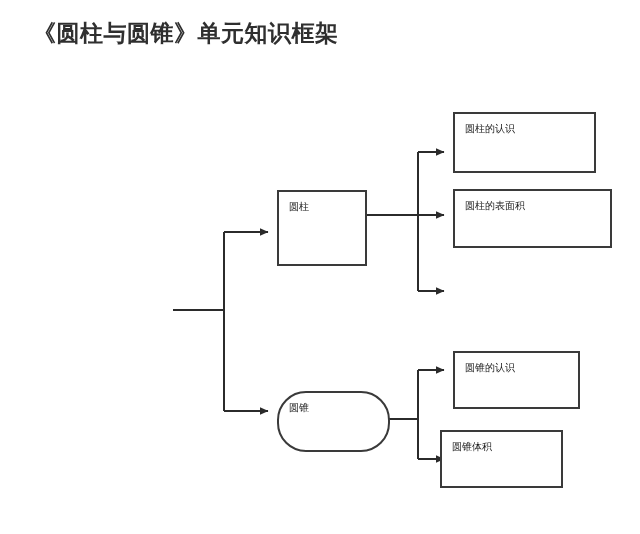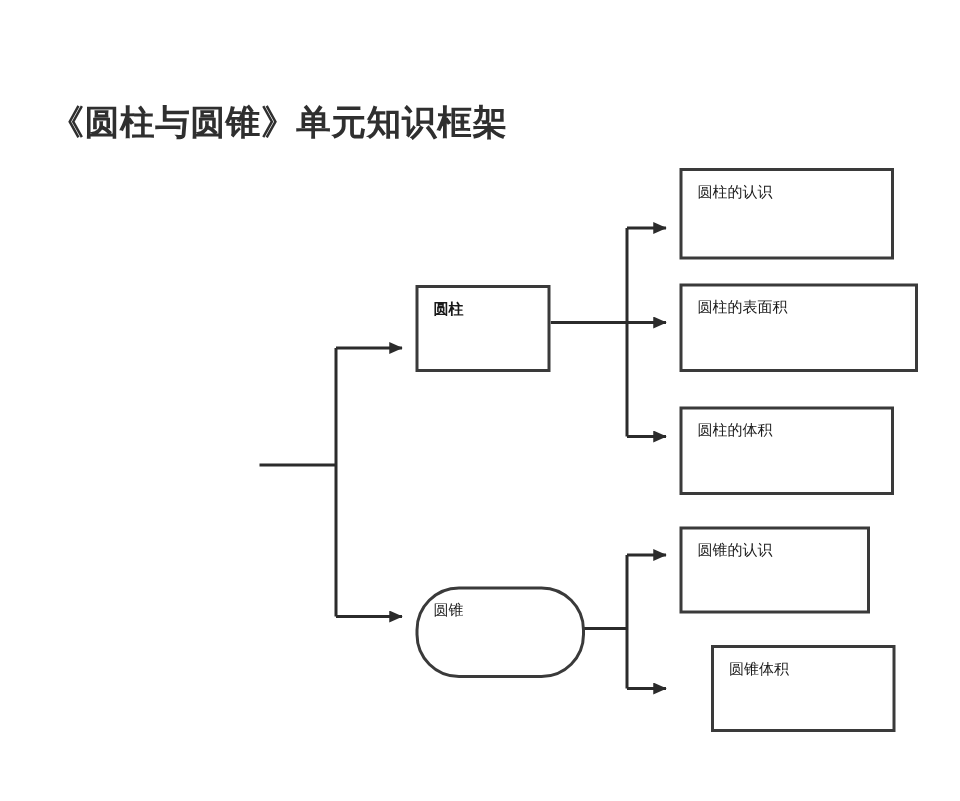--- a/index.html
+++ b/index.html
@@ -17,21 +17,20 @@
   }
   #page-title {
     position: absolute;
     left: 33px;
     top: 18px;
     font-size: 23px;
     font-weight: bold;
     color: #2f2f2f;
     letter-spacing: 0.5px;
     white-space: nowrap;
-    margin-top: 48px;
   }
   .node {
     position: absolute;
     box-sizing: border-box;
     border: 2px solid #3a3a3a;
     background: #ffffff;
   }
   .node .node-label {
     position: absolute;
     left: 10px;
@@ -80,41 +79,38 @@
     <path d="M418,291 L444,291" stroke="#2b2b2b" stroke-width="2" fill="none" marker-end="url(#arrowhead)"></path>
 
     <path d="M367,419 L418,419" stroke="#2b2b2b" stroke-width="2" fill="none"></path>
     <path d="M418,370 L418,459" stroke="#2b2b2b" stroke-width="2" fill="none"></path>
 
     <path d="M418,370 L444,370" stroke="#2b2b2b" stroke-width="2" fill="none" marker-end="url(#arrowhead)"></path>
     <path d="M418,459 L444,459" stroke="#2b2b2b" stroke-width="2" fill="none" marker-end="url(#arrowhead)"></path>
   </svg>
 
 
-  <div class="node" style="left:277px; top:190px; width:90px; height:58px;font-weight:bold;">
+  <div class="node" style="left:277px; top:190px; width:90px; height:76px;">
     <span class="node-label">圆柱</span>
   </div>
 
   <div class="node" style="left:277px; top:391px; width:113px; height:61px;border-radius:29px;">
     <span class="node-label">圆锥</span>
   </div>
 
   <div class="node" style="left:453px; top:112px; width:143px; height:61px;">
     <span class="node-label">圆柱的认识</span>
   </div>
 
   <div class="node" style="left:453px; top:189px; width:159px; height:59px;">
     <span class="node-label">圆柱的表面积</span>
   </div>
 
-  <div class="node" style="left:453px; top:271px; width:143px; height:59px;">
-    <span class="node-label">圆柱的体积</span>
-  </div>
 
   <div class="node" style="left:453px; top:351px; width:127px; height:58px;">
     <span class="node-label">圆锥的认识</span>
   </div>
 
-  <div class="node" style="left:474px; top:430px; width:123px; height:58px;">
+  <div class="node" style="left:440px; top:430px; width:123px; height:58px;">
     <span class="node-label">圆锥体积</span>
   </div>
 
 </div>
 
 </body></html>

